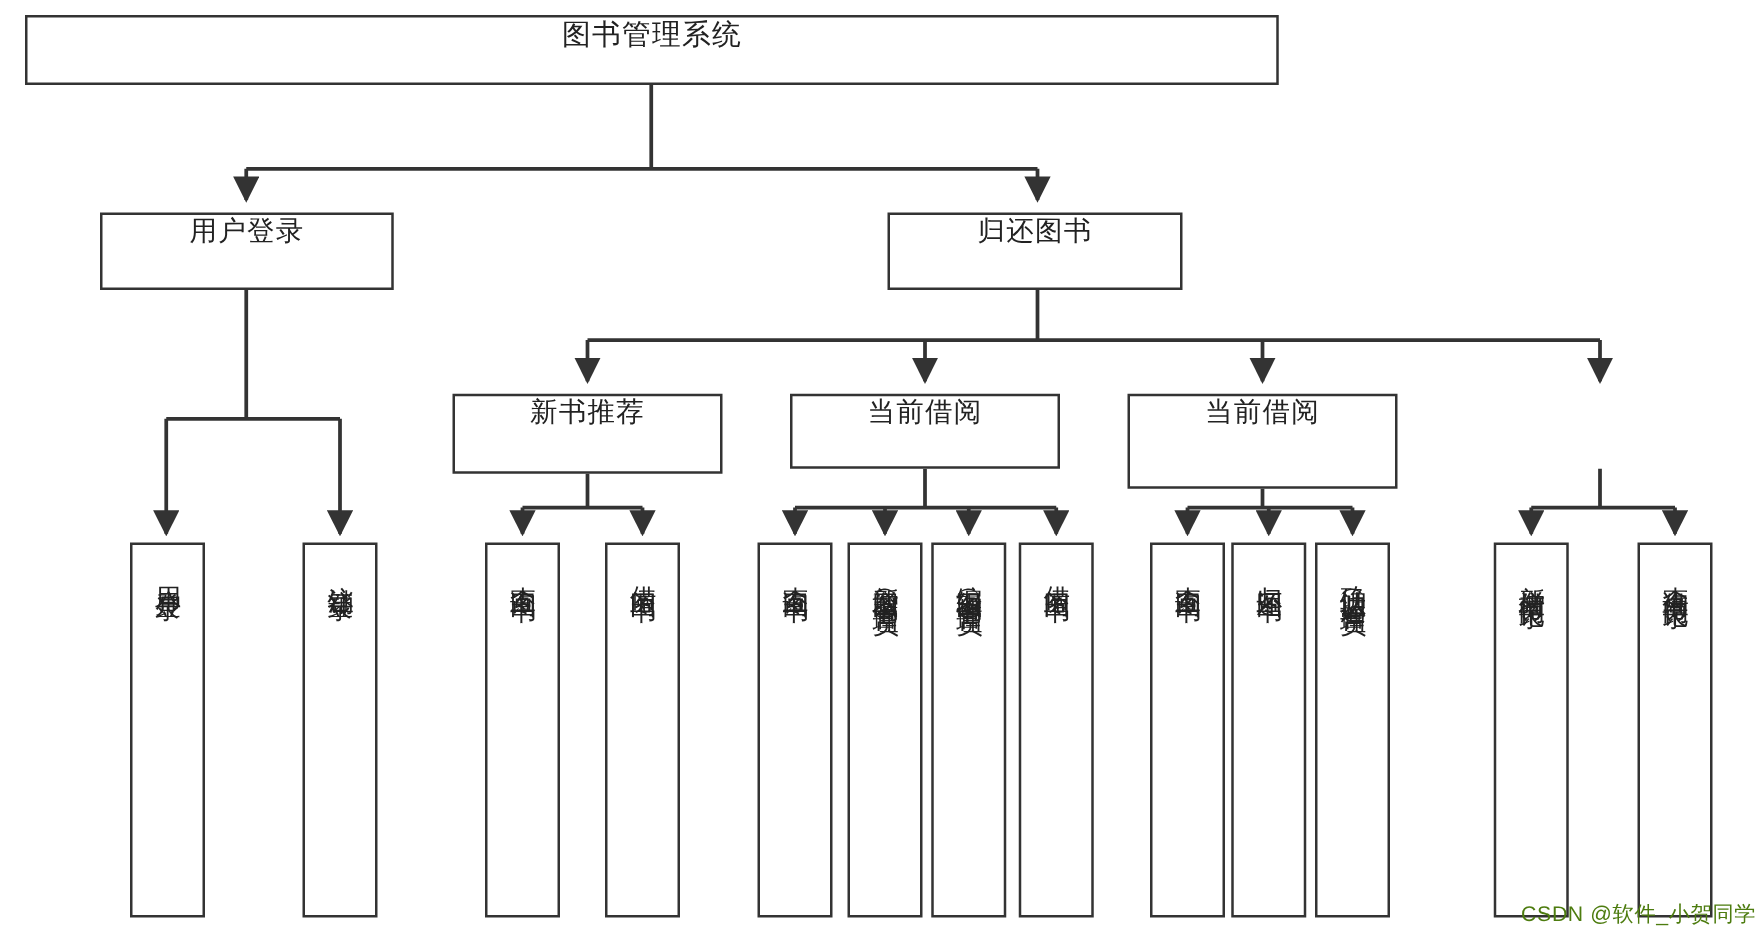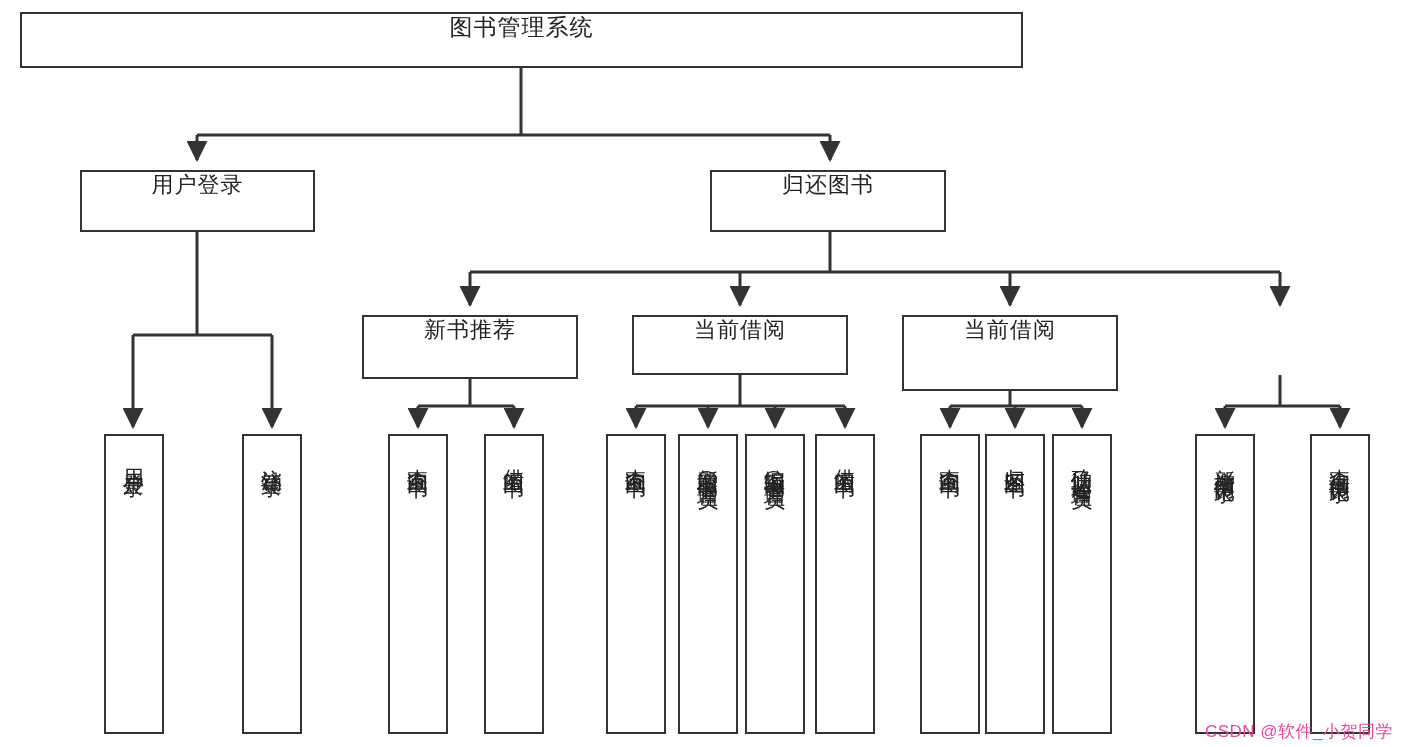--- a/index.html
+++ b/index.html
@@ -47,24 +47,24 @@
   .node.leaf .label{
     writing-mode:vertical-rl;
     text-orientation:upright;
     font-size:21px;
     letter-spacing:3px;
     line-height:1.1;
     white-space:nowrap;
   }
   .watermark{
     position:absolute;
-    right:12px;
+    right:0;
     bottom:4px;
     font-size:17px;
-    color:#ec4899;
+    color:#4d7c0f;
     letter-spacing:0.5px;
     white-space:nowrap;
     user-select:none;
   }
 </style>
 </head>
 <body>
 
 <div id="canvas">
 

